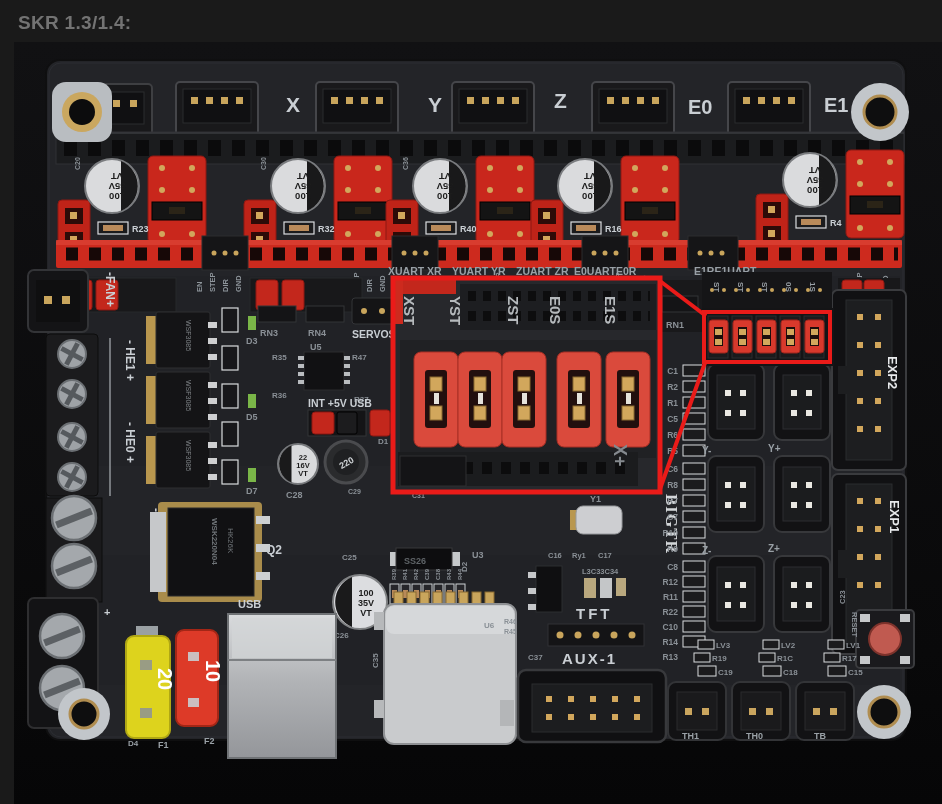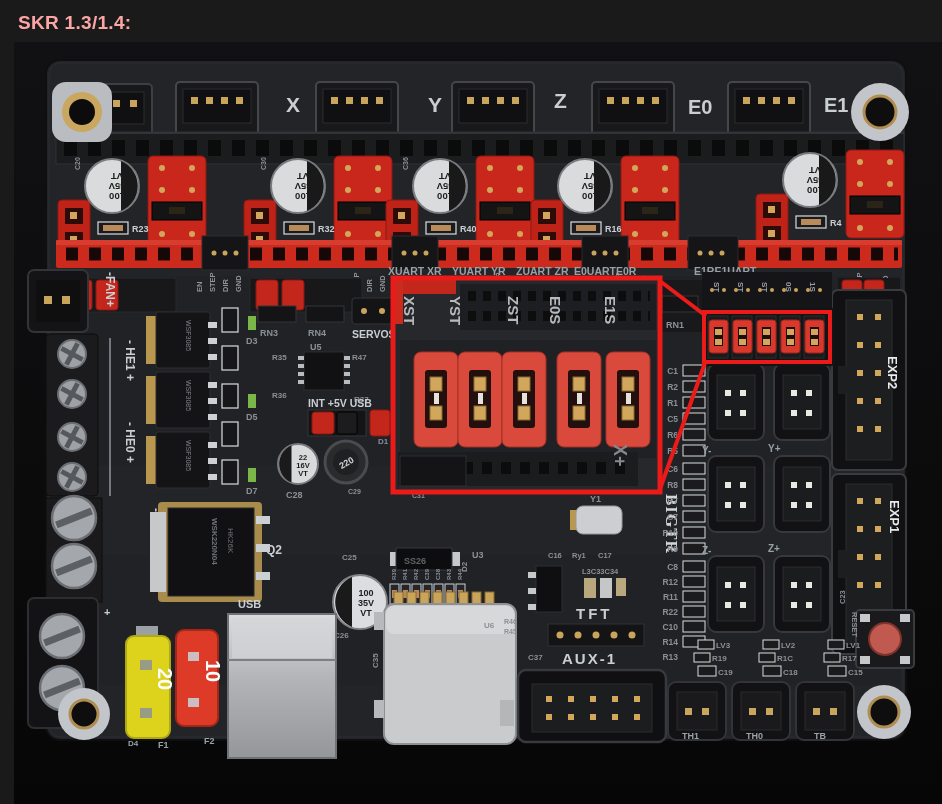--- a/index.html
+++ b/index.html
@@ -1,17 +1,17 @@
 <!DOCTYPE html>
 <html><head>
 <meta charset="utf-8">
 <style>
   html,body{margin:0;padding:0;background:#1a1a1a;width:942px;height:804px;overflow:hidden;
     font-family:"Liberation Sans",sans-serif;}
-  .page-title{position:absolute;left:18px;top:12px;color:#fca5a5;font-size:19px;font-weight:600;letter-spacing:.3px;}
+  .page-title{position:absolute;left:18px;top:12px;color:#737373;font-size:19px;font-weight:600;letter-spacing:.3px;}
   svg{position:absolute;left:0;top:0;}
   text{font-family:"Liberation Sans",sans-serif;}
   .silk{fill:#c9ced3;font-weight:bold;}
   .dim{fill:#99a0a6;font-weight:bold;}
   .ref{fill:#8a9096;font-weight:bold;}
   .capt{fill:#1c1c1c;font-weight:bold;text-anchor:middle;}
   .serif{font-family:"Liberation Serif",serif;}
 </style>
 </head>
 <body>

